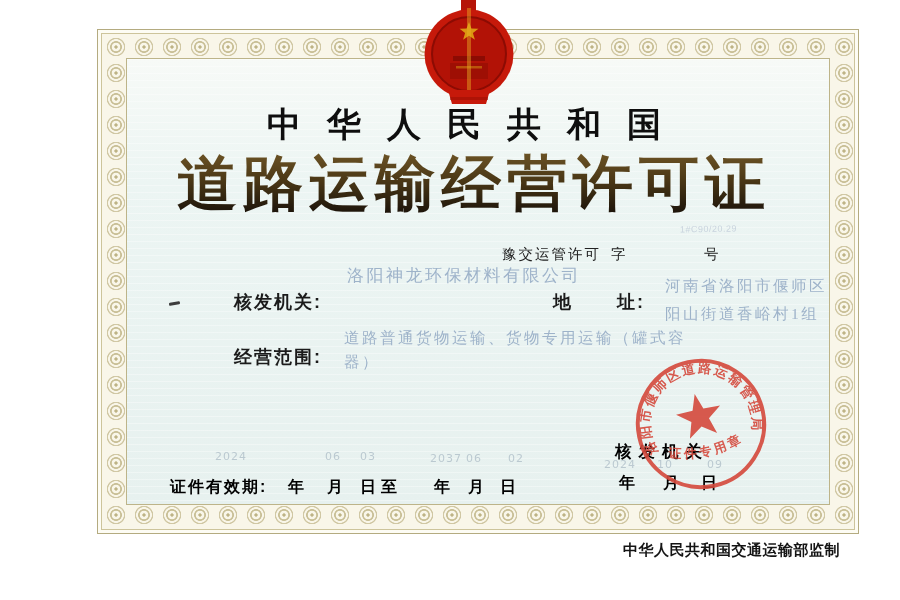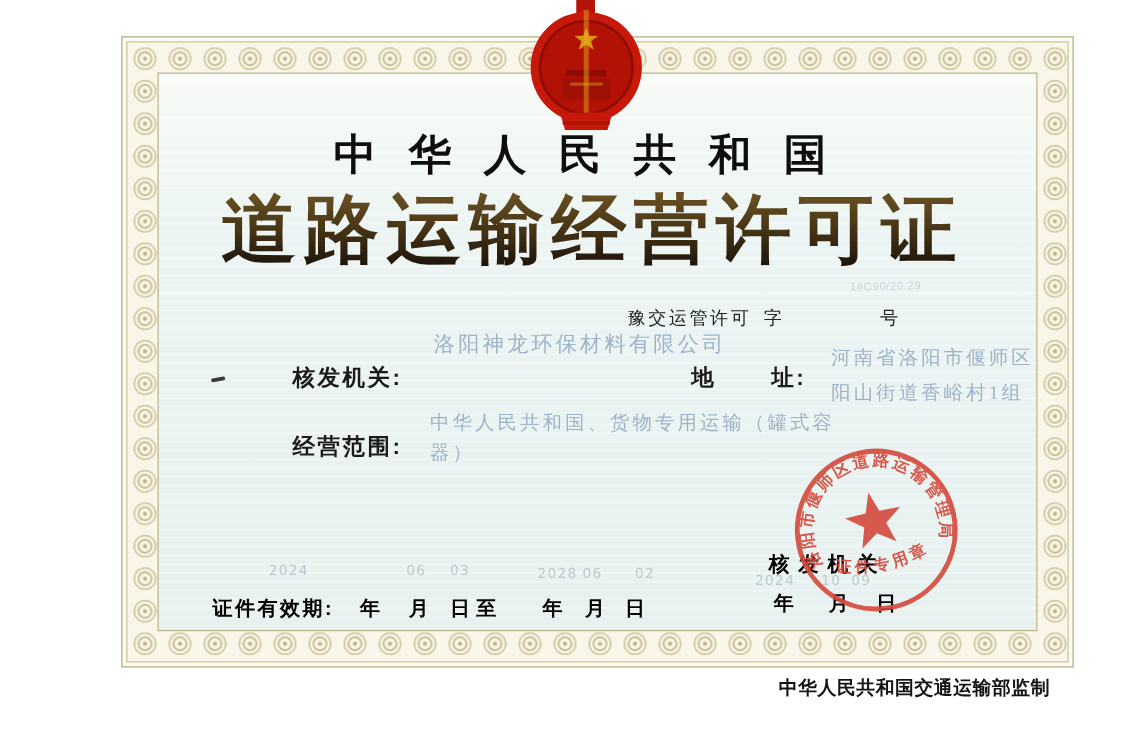--- a/index.html
+++ b/index.html
@@ -79,35 +79,35 @@
   <span class="abs print" style="left:347px;top:264px;font-size:17px;z-index:3">洛阳神龙环保材料有限公司</span>
   <span class="abs lbl" style="left:234px;top:290px;z-index:3">核发机关:</span>
   <div class="abs stray" style="left:169px;top:302px;z-index:3"></div>
 
   <span class="abs lbl" style="left:553px;top:290px;z-index:3">地</span>
   <span class="abs lbl" style="left:617px;top:290px;z-index:3">址:</span>
   <span class="abs print" style="left:665px;top:276px;font-size:15.5px;z-index:3">河南省洛阳市偃师区</span>
   <span class="abs print" style="left:665px;top:304px;font-size:15.5px;z-index:3">阳山街道香峪村1组</span>
 
   <span class="abs lbl" style="left:234px;top:345px;z-index:3">经营范围:</span>
-  <span class="abs print" style="left:344px;top:328px;font-size:15.5px;z-index:3">中华人民共和国、货物专用运输（罐式容</span>
+  <span class="abs print" style="left:344px;top:328px;font-size:15.5px;z-index:3">道路普通货物运输、货物专用运输（罐式容</span>
   <span class="abs print" style="left:344px;top:352px;font-size:15.5px;z-index:3">器）</span>
 
   <span class="abs lbl-sm" style="left:615px;top:441px;font-size:16.5px;letter-spacing:7px;z-index:3">核发机关</span>
   <span class="abs pdate" style="left:604px;top:458px;z-index:3">2024</span>
   <span class="abs pdate" style="left:657px;top:458px;z-index:3">10</span>
-  <span class="abs pdate" style="left:681px;top:458px;z-index:3">09</span>
+  <span class="abs pdate" style="left:707px;top:458px;z-index:3">09</span>
   <span class="abs lbl-sm" style="left:619px;top:473px;z-index:3">年</span>
   <span class="abs lbl-sm" style="left:663px;top:473px;z-index:3">月</span>
   <span class="abs lbl-sm" style="left:701px;top:473px;z-index:3">日</span>
 
   <span class="abs pdate" style="left:215px;top:450px;z-index:3">2024</span>
   <span class="abs pdate" style="left:325px;top:450px;z-index:3">06</span>
   <span class="abs pdate" style="left:360px;top:450px;z-index:3">03</span>
-  <span class="abs pdate" style="left:430px;top:452px;z-index:3">2028</span>
+  <span class="abs pdate" style="left:430px;top:452px;z-index:3">2037</span>
   <span class="abs pdate" style="left:466px;top:452px;z-index:3">06</span>
   <span class="abs pdate" style="left:508px;top:452px;z-index:3">02</span>
 
   <span class="abs lbl-sm" style="left:170px;top:477px;z-index:3">证件有效期:</span>
   <span class="abs lbl-sm" style="left:288px;top:477px;z-index:3">年</span>
   <span class="abs lbl-sm" style="left:327px;top:477px;z-index:3">月</span>
   <span class="abs lbl-sm" style="left:360px;top:477px;z-index:3">日</span>
   <span class="abs lbl-sm" style="left:381px;top:477px;z-index:3">至</span>
   <span class="abs lbl-sm" style="left:434px;top:477px;z-index:3">年</span>
   <span class="abs lbl-sm" style="left:468px;top:477px;z-index:3">月</span>

